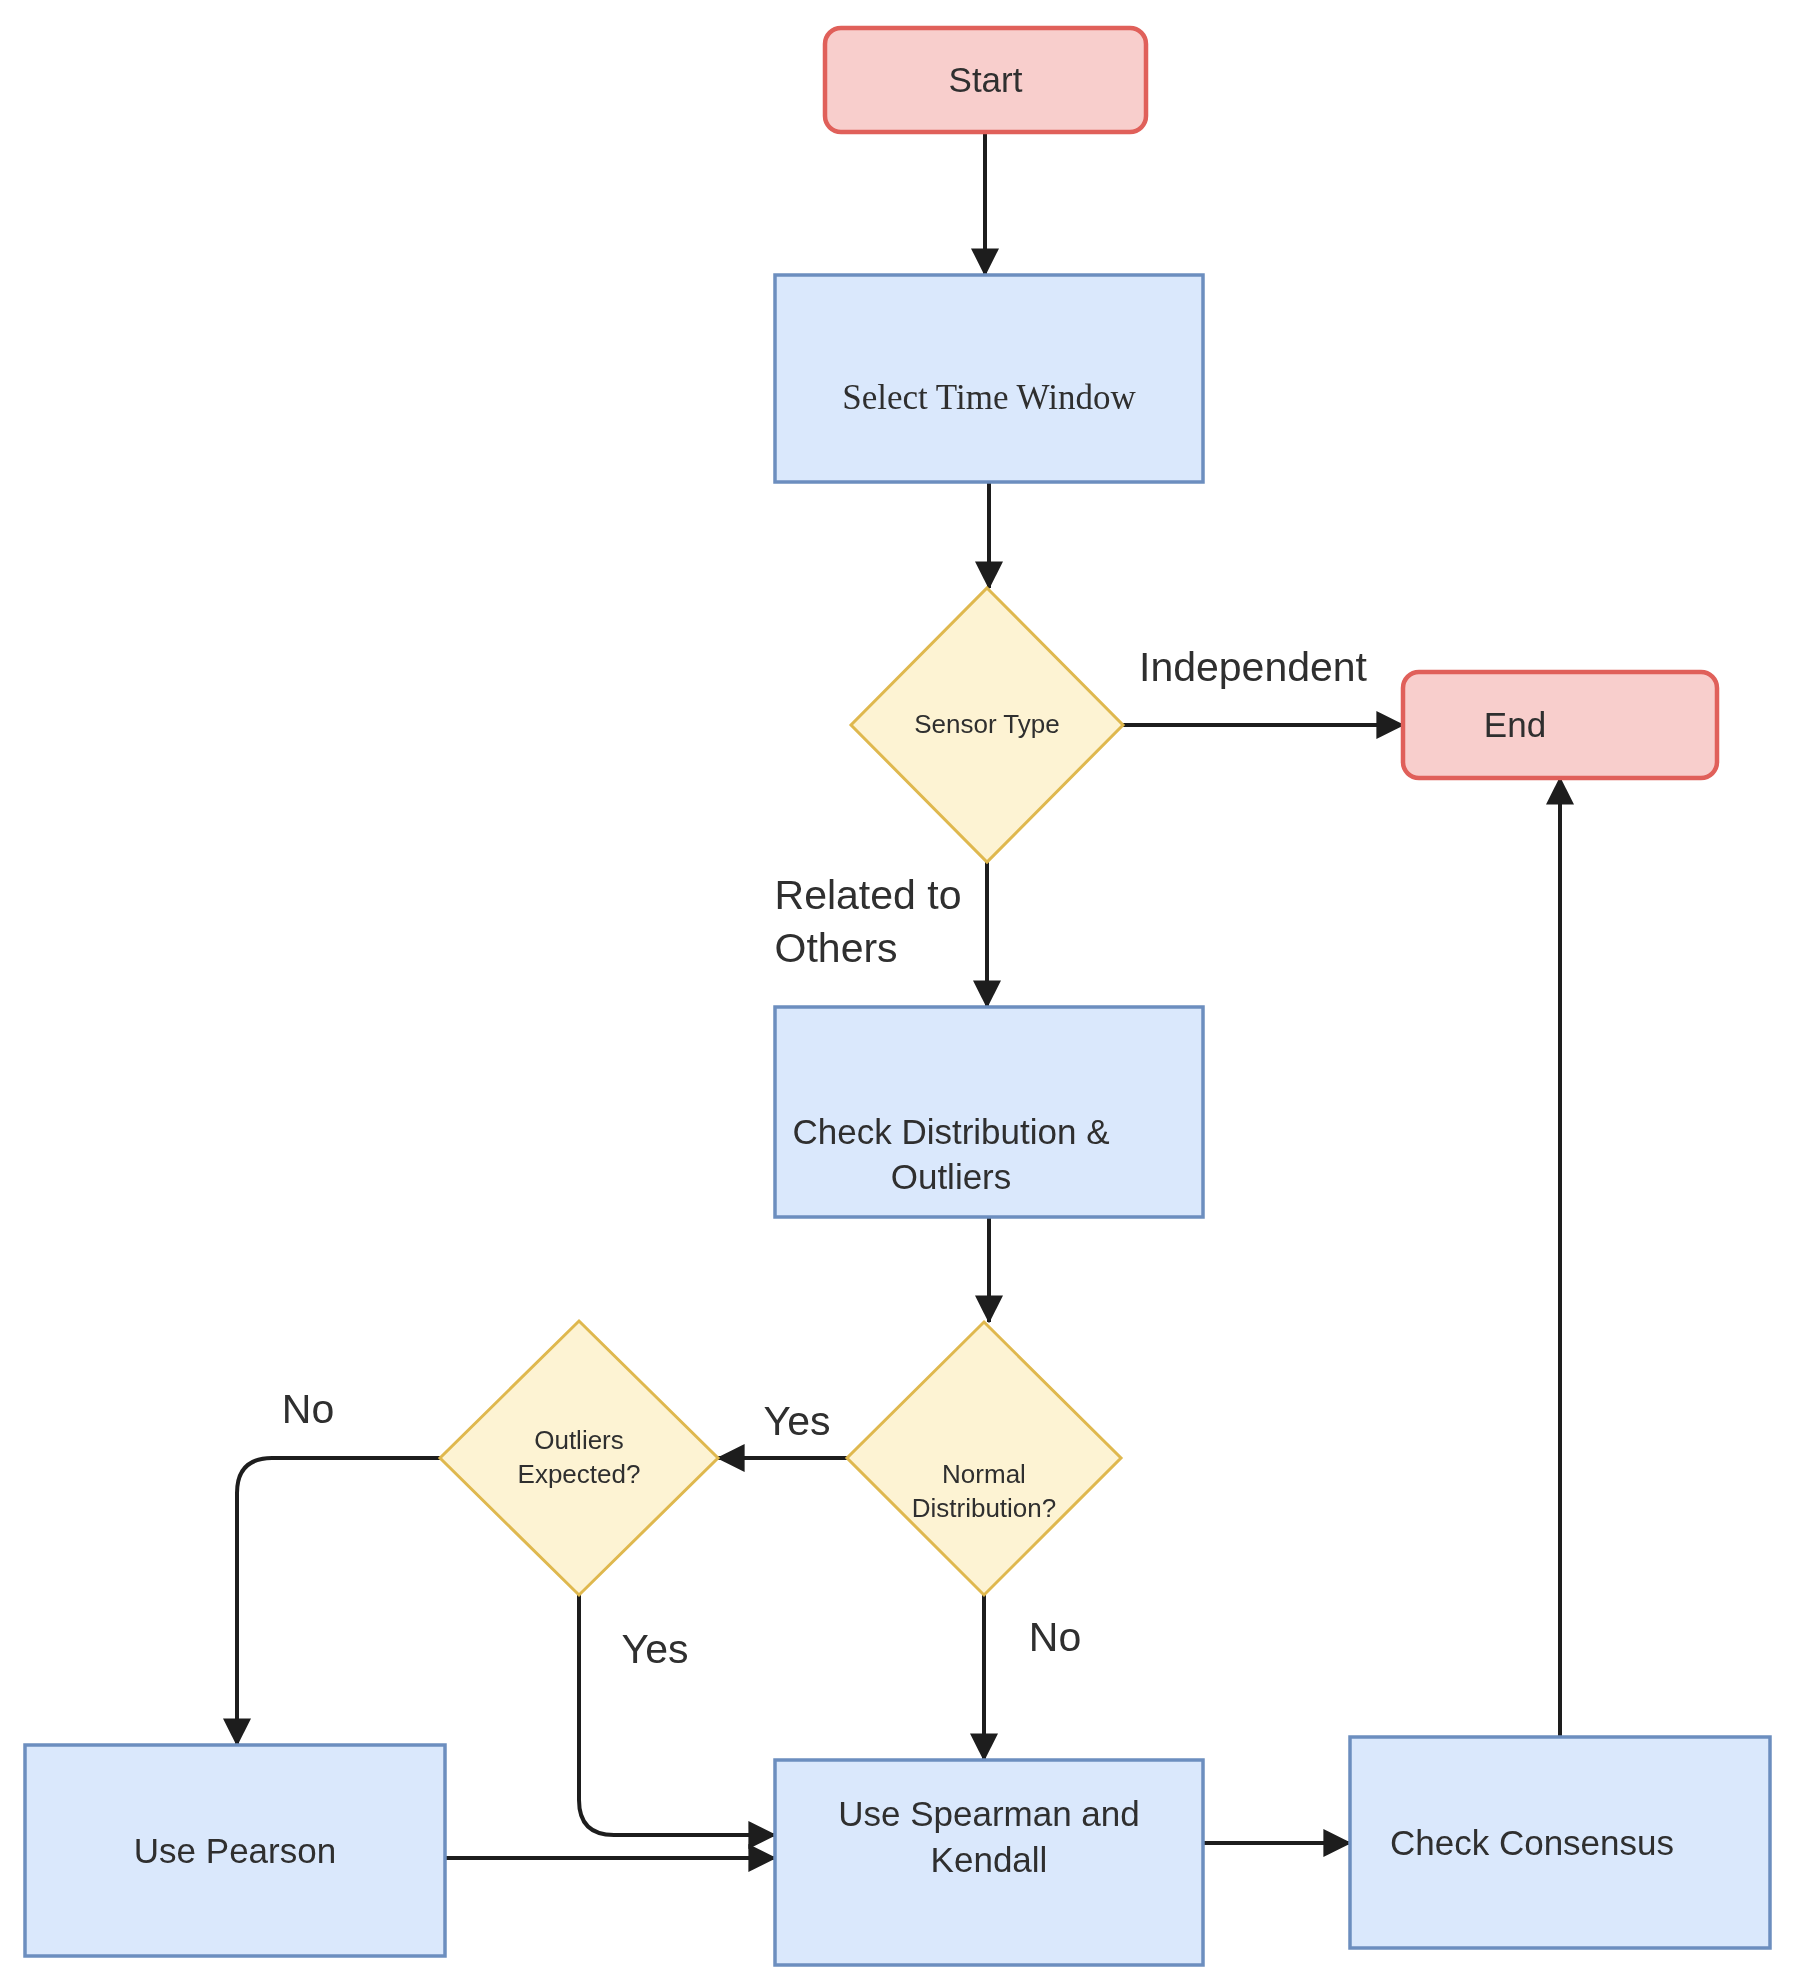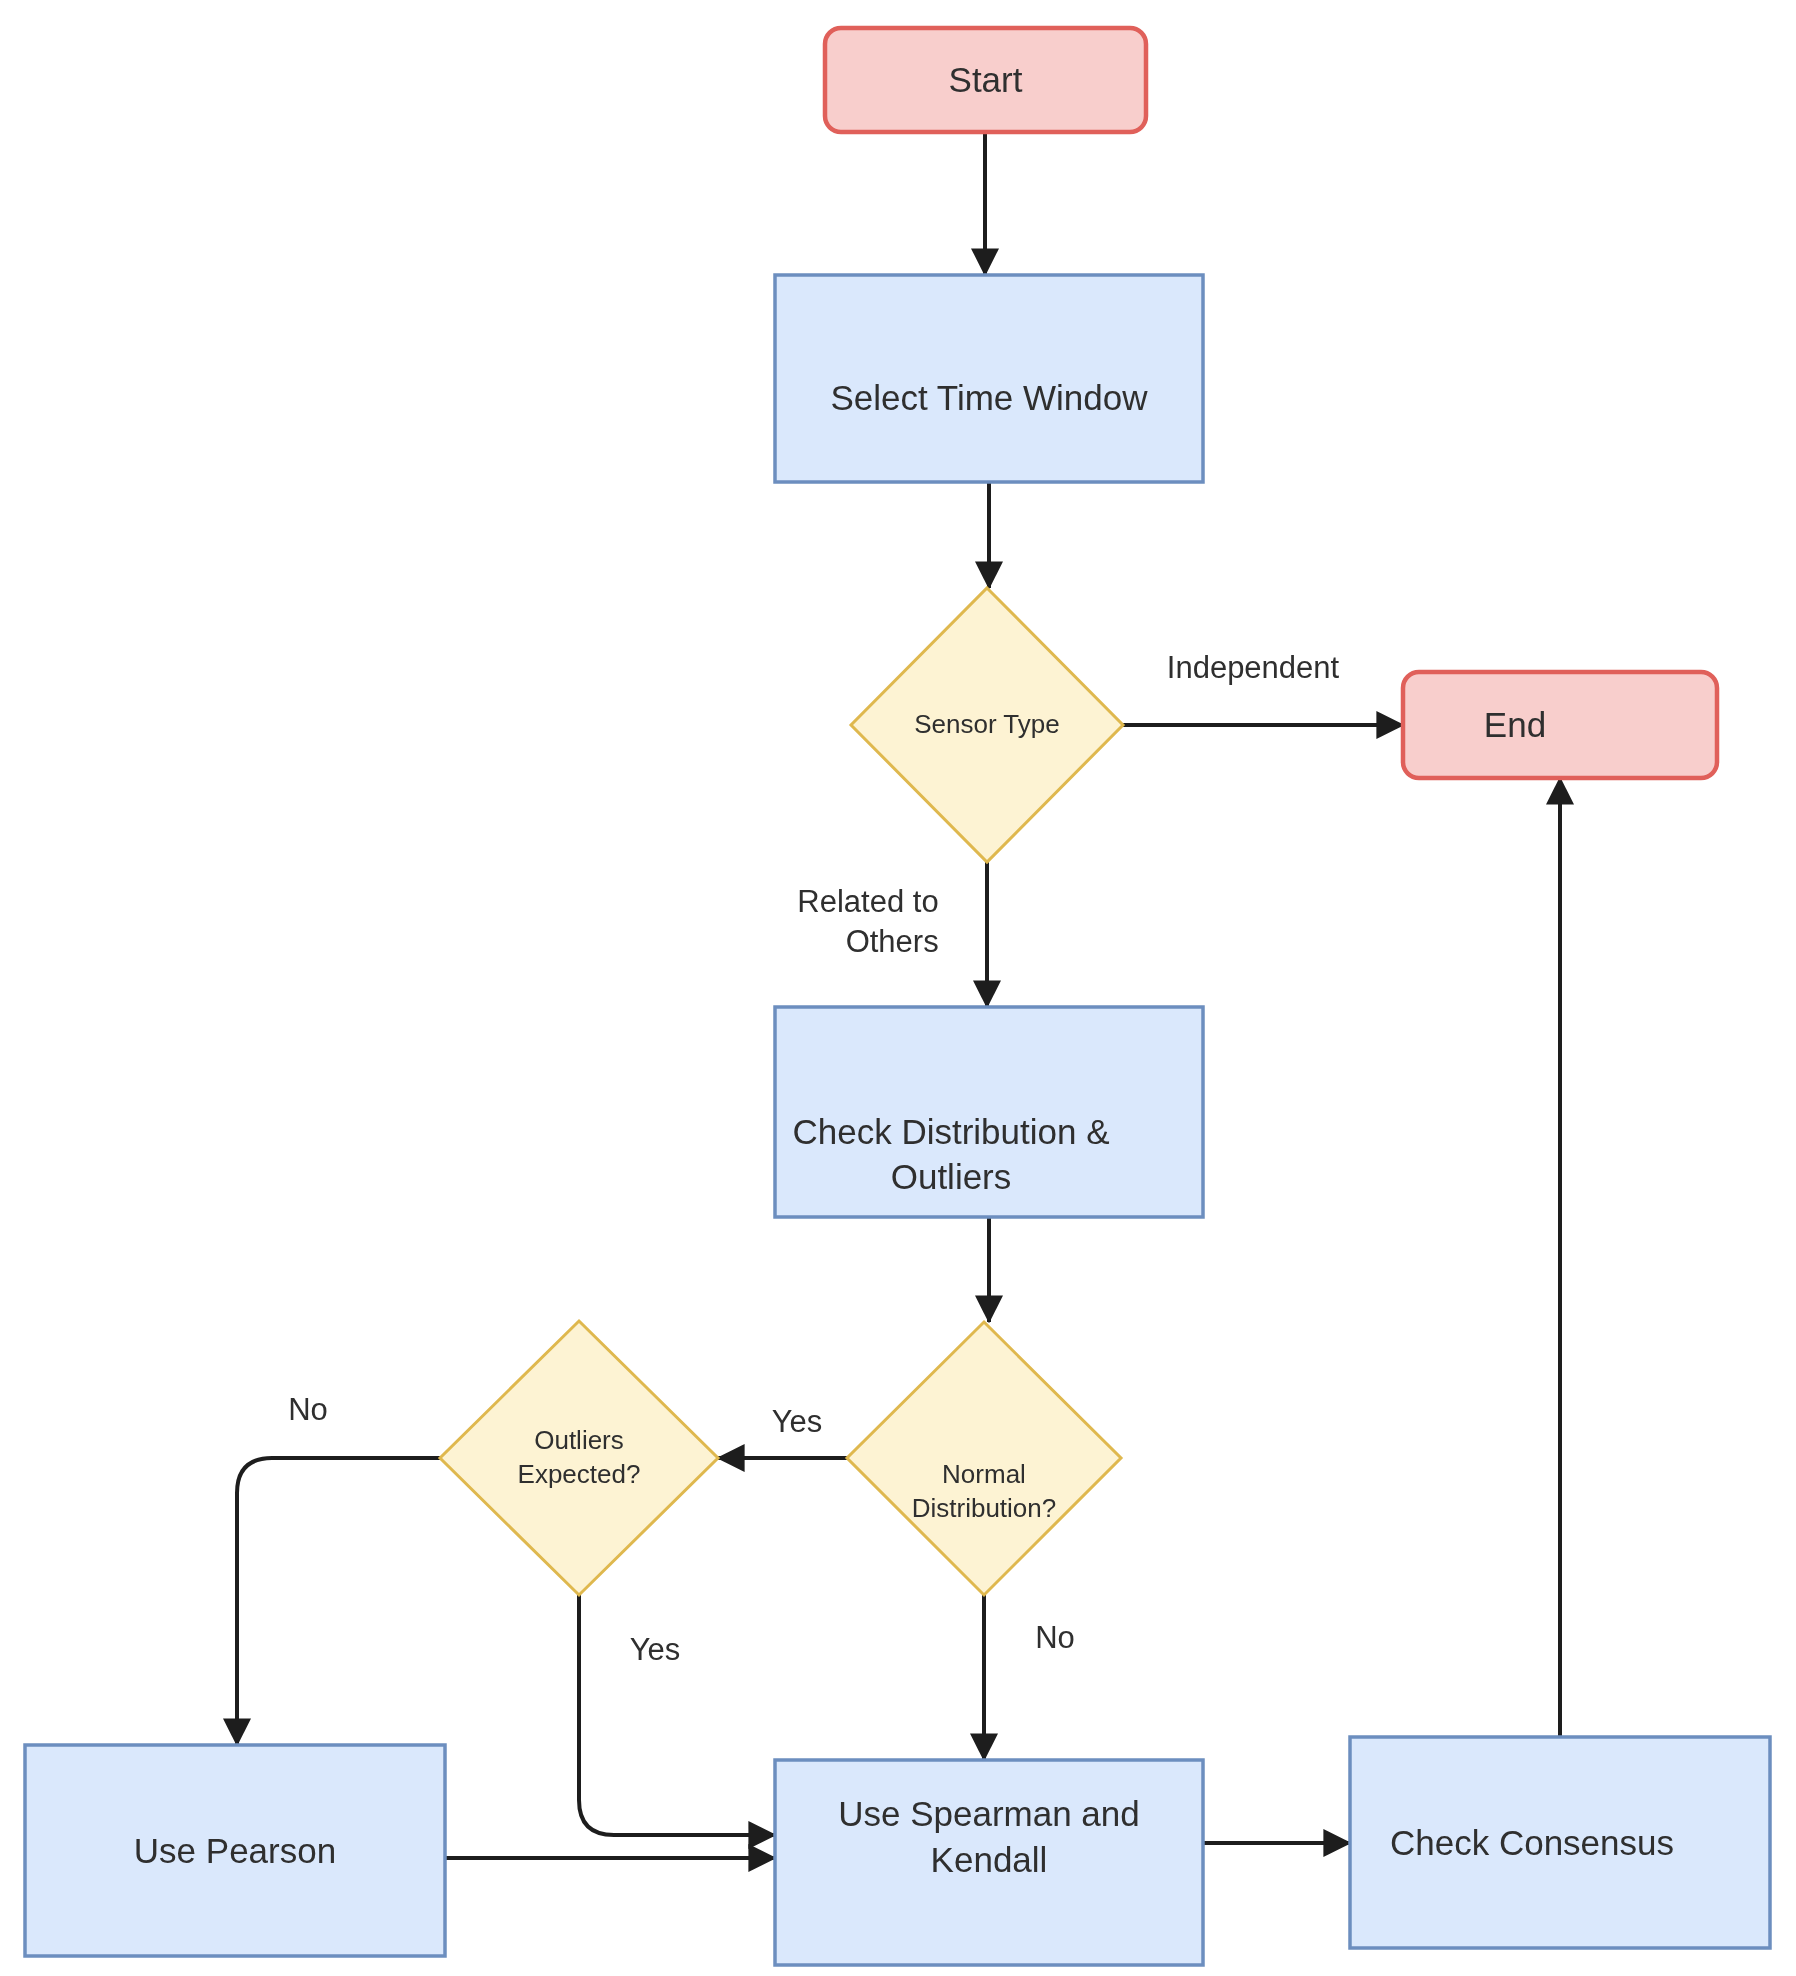--- a/index.html
+++ b/index.html
@@ -27,22 +27,22 @@
   .center-label{
     position:absolute;
     transform:translate(-50%,-50%);
     display:flex;align-items:center;justify-content:center;
     text-align:center;white-space:pre-line;
     font-size:26px;line-height:1.3;
   }
   .edge-label{
     position:absolute;
     transform:translate(-50%,-50%);
-    text-align:right;white-space:pre-line;
-    font-size:31px;line-height:1.3;
+    text-align:left;white-space:pre-line;
+    font-size:41px;line-height:1.3;
   }
 </style>
 </head>
 <body>
 
 <div id="canvas">
 
   <svg width="1796" height="1976" viewBox="0 0 1796 1976">
     <defs>
       <marker id="arrow" viewBox="0 0 10 10" refX="9.5" refY="5" markerWidth="7" markerHeight="7" orient="auto-start-reverse">
@@ -69,21 +69,21 @@
     <rect class="terminal" x="1403" y="672" width="314" height="106" rx="16" ry="16"></rect>
     <rect class="process" x="775" y="1007" width="428" height="210"></rect>
     <polygon class="decision" points="984,1322 1121,1458 984,1595 847,1458"></polygon>
     <polygon class="decision" points="579,1321 718,1458 579,1595 440,1458"></polygon>
     <rect class="process" x="25" y="1745" width="420" height="211"></rect>
     <rect class="process" x="775" y="1760" width="428" height="205"></rect>
     <rect class="process" x="1350" y="1737" width="420" height="211"></rect>
   </svg>
 
   <div class="node-label" style="left:825px;top:28px;width:321px;height:104px;">Start</div>
-  <div class="node-label" style="left:775px;top:275px;width:428px;height:246px;">Select Time Window</div>
+  <div class="node-label" style="left:775px;top:275px;width:428px;height:246px;font-family:Liberation Serif, serif;">Select Time Window</div>
   <div class="center-label" style="left:987px;top:725px;width:270px;">Sensor Type</div>
   <div class="node-label" style="left:1358px;top:672px;width:314px;height:106px;">End</div>
   <div class="node-label" style="left:775px;top:1049px;width:352px;height:210px;">Check Distribution &amp;
 Outliers</div>
   <div class="center-label" style="left:984px;top:1492px;width:290px;">Normal
 Distribution?</div>
   <div class="center-label" style="left:579px;top:1458px;width:290px;">Outliers
 Expected?</div>
   <div class="node-label" style="left:25px;top:1745px;width:420px;height:211px;">Use Pearson</div>
   <div class="node-label" style="left:775px;top:1760px;width:428px;height:153px;">Use Spearman and

